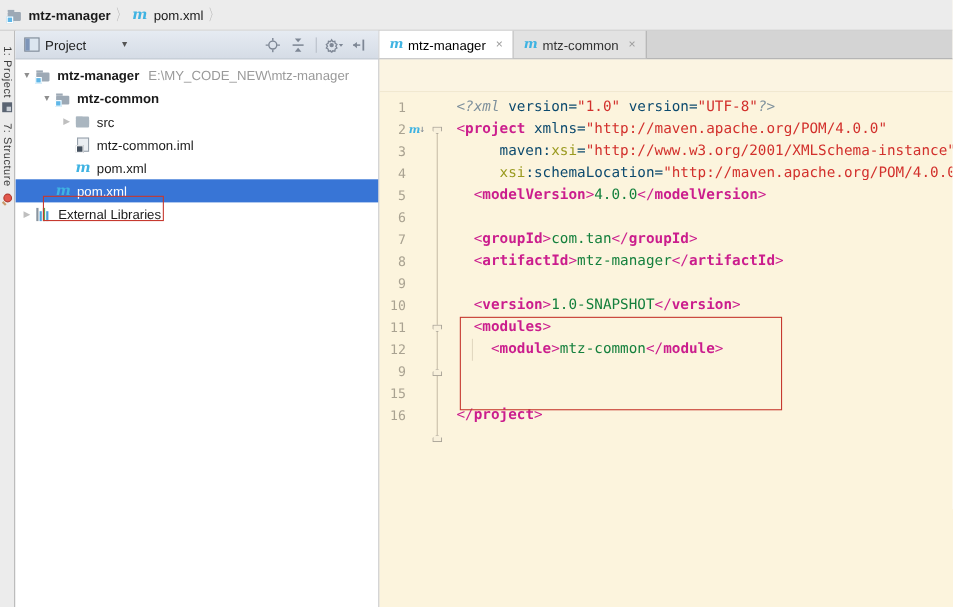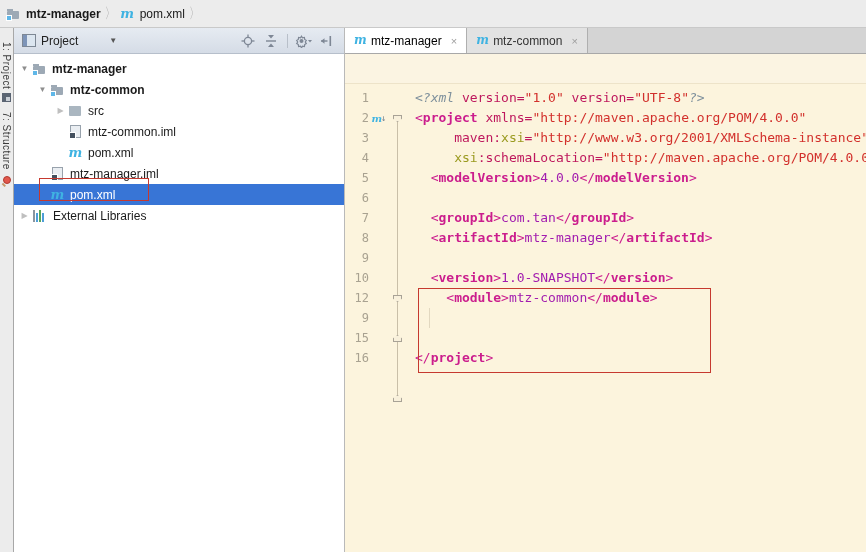--- a/index.html
+++ b/index.html
@@ -84,26 +84,26 @@
   .gut{width:60px;flex:none;display:flex;}
   .gnum{width:24px;text-align:right;color:#A9A291;font-size:12px;line-height:20px;}
   .gico{width:20px;display:flex;align-items:center;justify-content:center;}
   .gfold{width:16px;}
   .mvn-dl{display:flex;align-items:center;line-height:12px;}
   .mvn-dl .m{font:italic bold 10px "DejaVu Serif",serif;color:#3FB3E2;}
   .mvn-dl .ar{color:#7A8490;font-size:9px;margin-left:-1px;}
   .ctext{padding-left:10px;}
   
   .tk-pi{color:#7E909C;font-style:italic;}
-  .tk-attr{color:#be185d;}
+  .tk-attr{color:#0c4a6e;}
   .tk-tag{color:#CB1D8D;font-weight:bold;}
   .tk-br{color:#CB1D8D;}
   .tk-ns{color:#9A9A1F;}
   .tk-str{color:#D2302C;}
-  .tk-txt{color:#a21caf;}
+  .tk-txt{color:#15803d;}
   
   .fold-connector{position:absolute;width:1px;background:#C9BFA8;left:52px;}
   .fold-mark{position:absolute;left:48px;width:9px;height:7px;background:#F8F0DB;border:1px solid #A8A296;box-sizing:border-box;}
   .fold-mark.down{clip-path:polygon(0 0,100% 0,100% 55%,50% 100%,0 55%);}
   .fold-mark.up{clip-path:polygon(0 45%,50% 0,100% 45%,100% 100%,0 100%);}
   .indent-guide{position:absolute;width:1px;background:#E2D8C0;}
   
   .anno{position:absolute;border:1px solid #C6392F;pointer-events:none;}
   
   .ph-btn svg{display:block;}
@@ -187,20 +187,21 @@
           </svg>
       </span>
     </div>
     <div class="tree" id="tree">
         <div class="trow" style="padding-left: 3px;">
           <span class="arrow exp">▼</span>
           <span class="ic ic-module-folder">
             <i></i>
           </span>
           <span class="tlabel bold">mtz-manager</span>
+          <span class="tsuffix">E:\MY_CODE_NEW\mtz-manager</span>
         </div>
         <div class="trow" style="padding-left: 21px;">
           <span class="arrow exp">▼</span>
           <span class="ic ic-module-folder">
             <i></i>
           </span>
           <span class="tlabel bold">mtz-common</span>
         </div>
         <div class="trow" style="padding-left: 39px;">
           <span class="arrow col">▶</span>
@@ -211,25 +212,20 @@
         </div>
         <div class="trow" style="padding-left: 39px;">
           <span class="arrow col"></span>
           <span class="ic ic-iml"></span>
           <span class="tlabel">mtz-common.iml</span>
         </div>
         <div class="trow" style="padding-left: 39px;">
           <span class="arrow col"></span>
           <span class="ic ic-maven">m</span>
           <span class="tlabel">pom.xml</span>
-        </div>
-        <div class="trow" style="padding-left: 21px;">
-          <span class="arrow col"></span>
-          <span class="ic ic-iml"></span>
-          <span class="tlabel">mtz-manager.iml</span>
         </div>
         <div class="trow sel" style="padding-left: 21px;">
           <span class="arrow col"></span>
           <span class="ic ic-maven">m</span>
           <span class="tlabel">pom.xml</span>
         </div>
         <div class="trow" style="padding-left: 3px;">
           <span class="arrow col">▶</span>
           <span class="ic ic-libs">
             <b style="background: rgb(138, 149, 160); height: 12px;"></b>
@@ -260,20 +256,21 @@
         <div class="cline"><span class="gut"><span class="gnum">1</span><span class="gico"></span><span class="gfold"></span></span><span class="ctext"><span class="tk-pi">&lt;?xml </span><span class="tk-attr">version=</span><span class="tk-str">"1.0"</span><span class="tk-attr"> version=</span><span class="tk-str">"UTF-8"</span><span class="tk-pi">?&gt;</span></span></div>
         <div class="cline"><span class="gut"><span class="gnum">2</span><span class="gico"><span class="mvn-dl"><span class="m">m</span><span class="ar">↓</span></span></span><span class="gfold"></span></span><span class="ctext"><span class="tk-br">&lt;</span><span class="tk-tag">project</span><span class="tk-attr"> xmlns=</span><span class="tk-str">"http://maven.apache.org/POM/4.0.0"</span></span></div>
         <div class="cline"><span class="gut"><span class="gnum">3</span><span class="gico"></span><span class="gfold"></span></span><span class="ctext"><span class="tk-attr">     maven:</span><span class="tk-ns">xsi</span><span class="tk-attr">=</span><span class="tk-str">"http://www.w3.org/2001/XMLSchema-instance"</span></span></div>
         <div class="cline"><span class="gut"><span class="gnum">4</span><span class="gico"></span><span class="gfold"></span></span><span class="ctext"><span class="tk-ns">     xsi</span><span class="tk-attr">:schemaLocation=</span><span class="tk-str">"http://maven.apache.org/POM/4.0.0 http://maven.apache.org/xsd/maven-4.0.0.xsd"</span></span></div>
         <div class="cline"><span class="gut"><span class="gnum">5</span><span class="gico"></span><span class="gfold"></span></span><span class="ctext"><span class="tk-br">  &lt;</span><span class="tk-tag">modelVersion</span><span class="tk-br">&gt;</span><span class="tk-txt">4.0.0</span><span class="tk-br">&lt;/</span><span class="tk-tag">modelVersion</span><span class="tk-br">&gt;</span></span></div>
         <div class="cline"><span class="gut"><span class="gnum">6</span><span class="gico"></span><span class="gfold"></span></span><span class="ctext"></span></div>
         <div class="cline"><span class="gut"><span class="gnum">7</span><span class="gico"></span><span class="gfold"></span></span><span class="ctext"><span class="tk-br">  &lt;</span><span class="tk-tag">groupId</span><span class="tk-br">&gt;</span><span class="tk-txt">com.tan</span><span class="tk-br">&lt;/</span><span class="tk-tag">groupId</span><span class="tk-br">&gt;</span></span></div>
         <div class="cline"><span class="gut"><span class="gnum">8</span><span class="gico"></span><span class="gfold"></span></span><span class="ctext"><span class="tk-br">  &lt;</span><span class="tk-tag">artifactId</span><span class="tk-br">&gt;</span><span class="tk-txt">mtz-manager</span><span class="tk-br">&lt;/</span><span class="tk-tag">artifactId</span><span class="tk-br">&gt;</span></span></div>
         <div class="cline"><span class="gut"><span class="gnum">9</span><span class="gico"></span><span class="gfold"></span></span></div>
         <div class="cline"><span class="gut"><span class="gnum">10</span><span class="gico"></span><span class="gfold"></span></span><span class="ctext"><span class="tk-br">  &lt;</span><span class="tk-tag">version</span><span class="tk-br">&gt;</span><span class="tk-txt">1.0-SNAPSHOT</span><span class="tk-br">&lt;/</span><span class="tk-tag">version</span><span class="tk-br">&gt;</span></span></div>
+        <div class="cline"><span class="gut"><span class="gnum">11</span><span class="gico"></span><span class="gfold"></span></span><span class="ctext"><span class="tk-br">  &lt;</span><span class="tk-tag">modules</span><span class="tk-br">&gt;</span></span></div>
         <div class="cline"><span class="gut"><span class="gnum">12</span><span class="gico"></span><span class="gfold"></span></span><span class="ctext"><span class="tk-br">    &lt;</span><span class="tk-tag">module</span><span class="tk-br">&gt;</span><span class="tk-txt">mtz-common</span><span class="tk-br">&lt;/</span><span class="tk-tag">module</span><span class="tk-br">&gt;</span></span></div>
         <div class="cline"><span class="gut"><span class="gnum">9</span><span class="gico"></span><span class="gfold"></span></span></div>
         <div class="cline"><span class="gut"><span class="gnum">15</span><span class="gico"></span><span class="gfold"></span></span><span class="ctext"></span></div>
         <div class="cline"><span class="gut"><span class="gnum">16</span><span class="gico"></span><span class="gfold"></span></span><span class="ctext"><span class="tk-br">&lt;/</span><span class="tk-tag">project</span><span class="tk-br">&gt;</span></span></div>
         <div class="fold-connector" style="top: 34px; height: 280px;"></div>
         <div class="fold-mark down" style="top: 31px;"></div>
         <div class="fold-mark down" style="top: 211px;"></div>
         <div class="fold-mark up" style="top: 251px;"></div>
         <div class="fold-mark up" style="top: 311px;"></div>
         <div class="indent-guide" style="left: 84px; top: 224px; height: 20px;"></div>

